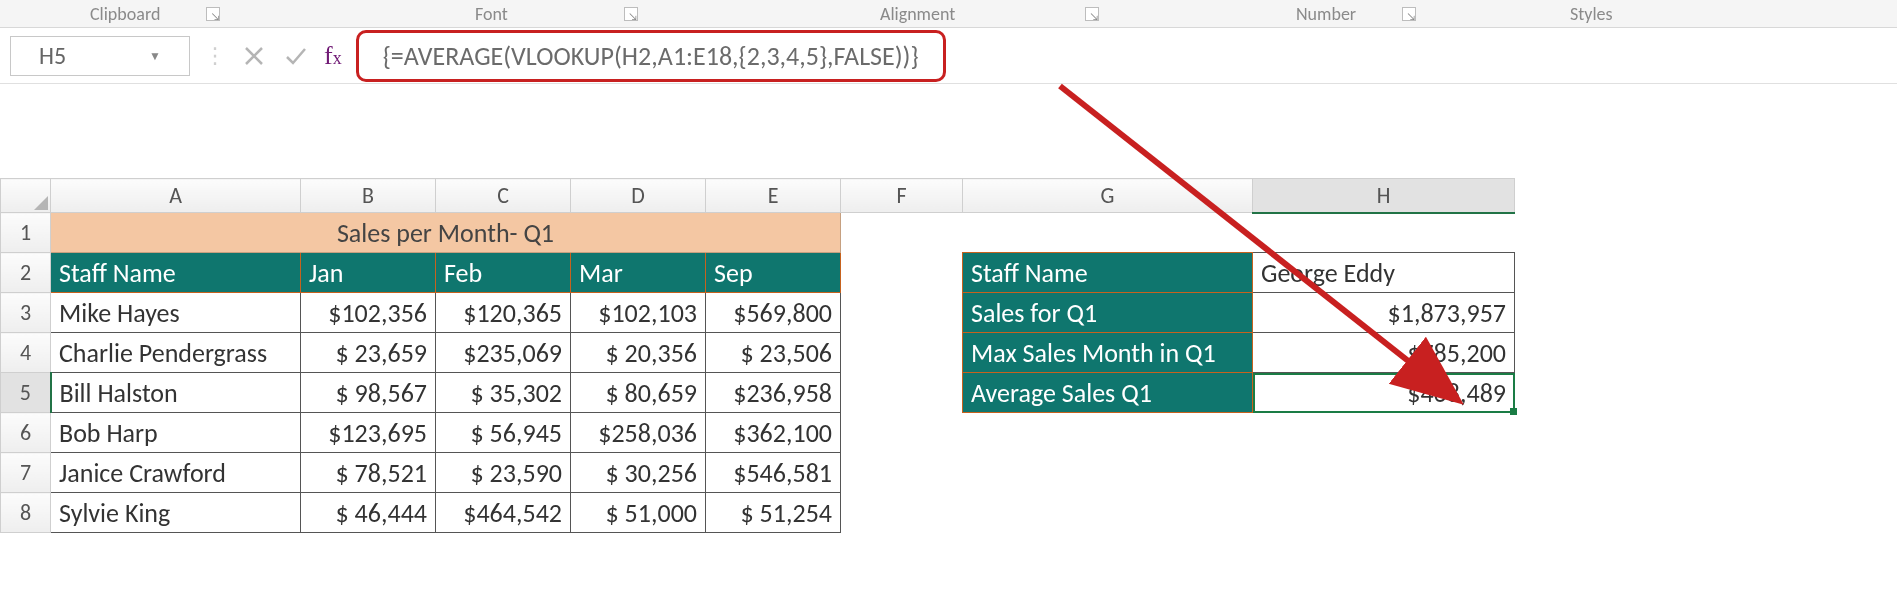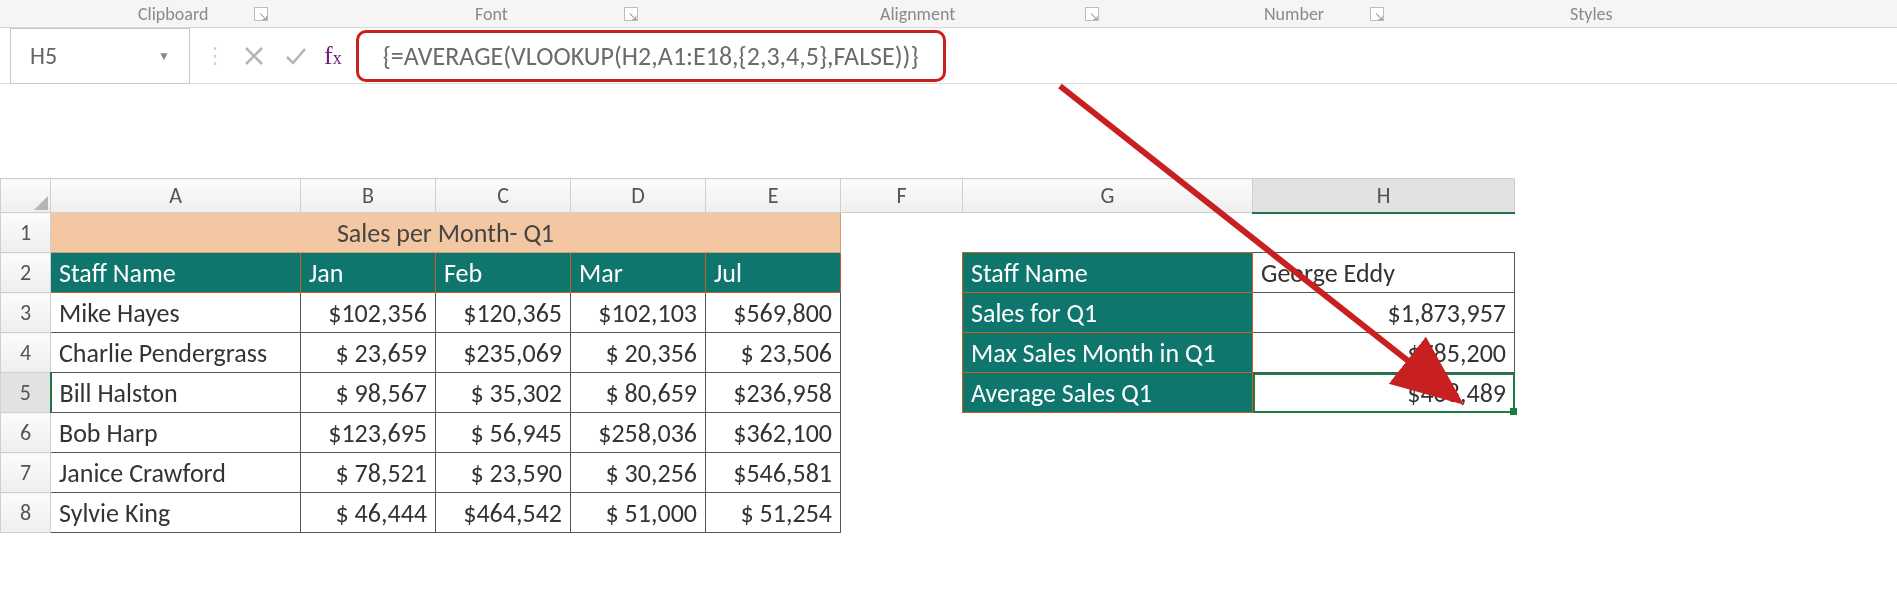--- a/index.html
+++ b/index.html
@@ -51,25 +51,25 @@
   display: flex;
   align-items: center;
   height: 56px;
   padding: 8px 10px;
   gap: 14px;
   background: #fff;
   border-bottom: 1px solid #e0e0e0;
 }
 .name-box {
   width: 180px;
-  height: 56px;
+  height: 40px;
   border: 1px solid #c8c8c8;
   display: flex;
   align-items: center;
-  padding: 0 19px;
+  padding: 0 28px;
   font-size: 24px;
   color: #666;
   background: #fff;
   position: relative;
 }
 .name-box-arrow {
   margin-left: auto;
   font-size: 12px;
   color: #888;
 }
@@ -200,33 +200,33 @@
   position: absolute;
   left: 0;
   top: 0;
   pointer-events: none;
 }
 </style>
 </head>
 <body>
 
 <div class="ribbon-labels">
-  <div class="ribbon-group" style="left:90px;margin-left:48px;">
+  <div class="ribbon-group" style="left:90px;">
     <span>Clipboard</span>
     <span class="dialog-launcher" style="margin-left:40px;"></span>
   </div>
   <div class="ribbon-group" style="left:475px;">
     <span>Font</span>
     <span class="dialog-launcher" style="margin-left:110px;"></span>
   </div>
   <div class="ribbon-group" style="left:880px;gap:20px;">
     <span>Alignment</span>
     <span class="dialog-launcher" style="margin-left:110px;"></span>
   </div>
-  <div class="ribbon-group" style="left:1264px;">
+  <div class="ribbon-group" style="left:1296px;">
     <span>Number</span>
     <span class="dialog-launcher" style="margin-left:40px;"></span>
   </div>
   <div class="ribbon-group" style="left:1570px;">
     <span>Styles</span>
   </div>
 </div>
 
 <div class="formula-row">
   <div class="name-box">
@@ -285,21 +285,21 @@
     <td class="cell noborder"></td>
     <td class="cell noborder"></td>
   </tr>
 
   <tr>
     <td class="rowhdr">2</td>
     <td class="cell orange-hdr">Staff Name</td>
     <td class="cell orange-hdr">Jan</td>
     <td class="cell orange-hdr">Feb</td>
     <td class="cell orange-hdr">Mar</td>
-    <td class="cell orange-hdr">Jul</td>
+    <td class="cell orange-hdr">Sep</td>
     <td class="cell noborder"></td>
     <td class="cell orange-hdr">Staff Name</td>
     <td class="cell data-b">George Eddy</td>
   </tr>
 
   <tr>
     <td class="rowhdr">3</td>
     <td class="cell data-b">Mike Hayes</td>
     <td class="cell data-b money">$102,356</td>
     <td class="cell data-b money">$120,365</td>

